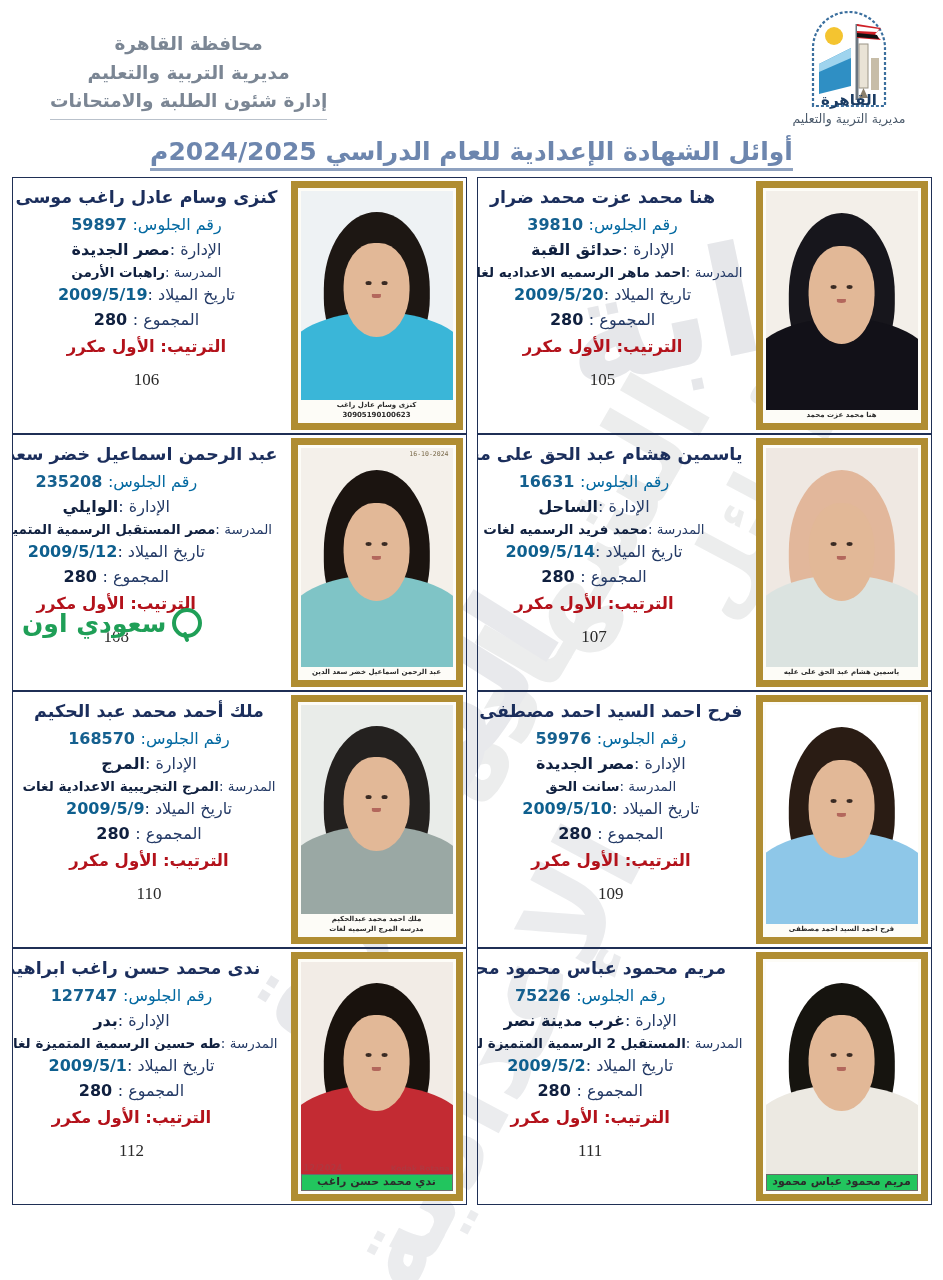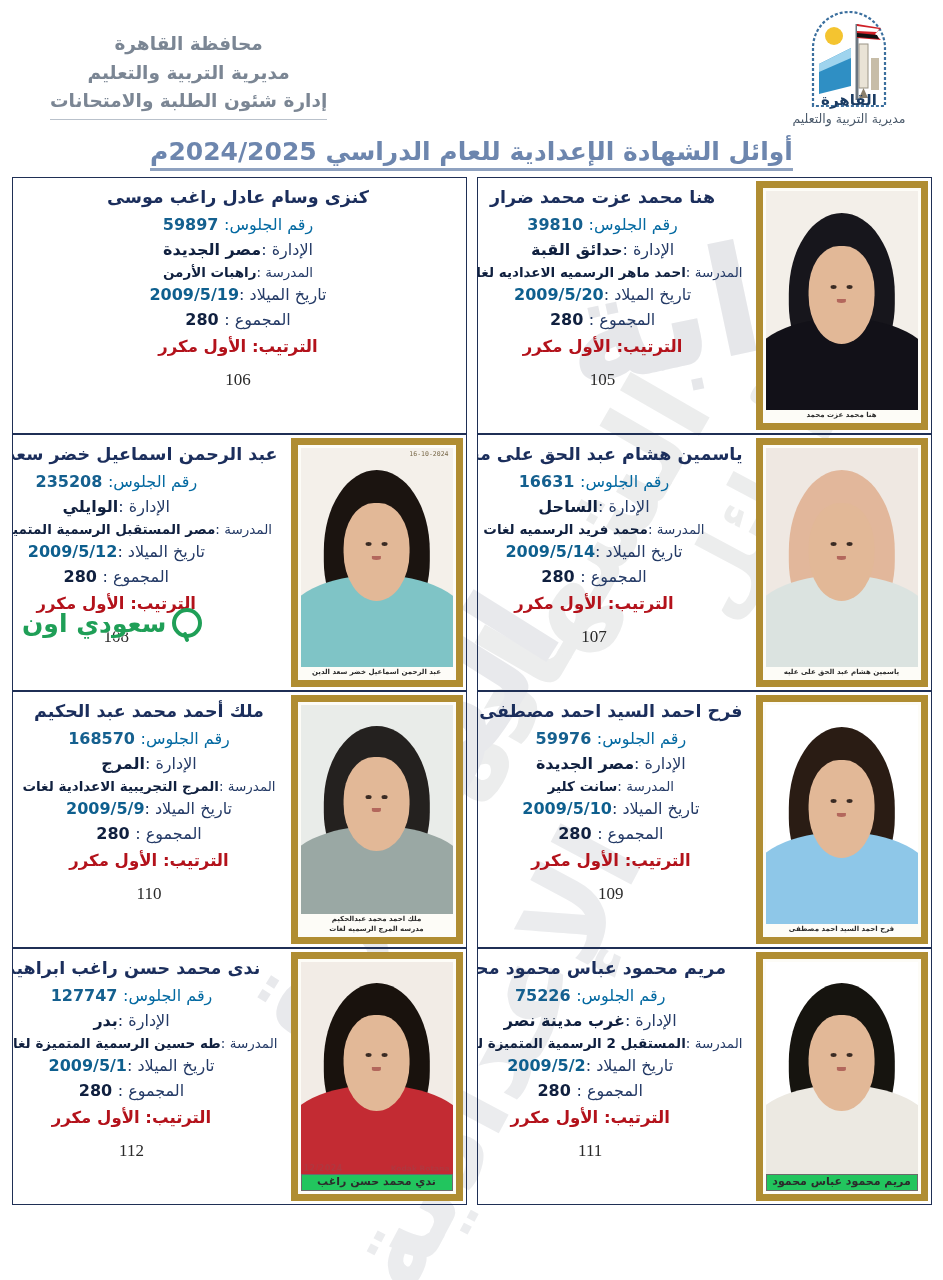--- a/index.html
+++ b/index.html
@@ -289,20 +289,38 @@
         <div class="s-row seat"><span class="lbl">رقم الجلوس:</span> <span class="val">39810</span></div>
         <div class="s-row admin"><span class="lbl">الإدارة :</span><span class="val">حدائق القبة</span></div>
         <div class="s-row school"><span class="lbl">المدرسة :</span><span class="val">احمد ماهر الرسميه الاعداديه لغات</span></div>
         <div class="s-row dob"><span class="lbl">تاريخ الميلاد :</span><span class="val">2009/5/20</span></div>
         <div class="s-row total"><span class="lbl">المجموع :</span> <span class="val">280</span></div>
         <div class="s-row rank"><span>الترتيب:</span> <span>الأول مكرر</span></div>
         <div class="s-index">105</div>
       </div>
     </div>
     <div class="card col-l" style="grid-row: 1;">
+      <div class="photo-cell">
+        <div class="frame">
+          <div class="pic">
+            <div class="portrait">
+              <div class="p-bg" style="background:#eef2f4"></div>
+              <div class="p-hair" style="background:#1d1713"></div>
+              <div class="p-body" style="background:#3ab6d8"></div>
+              <div class="p-face">
+                <div class="p-eye l"></div>
+                <div class="p-eye r"></div>
+                <div class="p-mouth"></div>
+              </div>
+            </div>
+          </div>
+          <div class="cap">كنزى وسام عادل راغب</div>
+          <div class="cap">30905190100623</div>
+        </div>
+      </div>
       <div class="info-cell">
         <div class="s-name">كنزى وسام عادل راغب موسى</div>
         <div class="s-row seat"><span class="lbl">رقم الجلوس:</span> <span class="val">59897</span></div>
         <div class="s-row admin"><span class="lbl">الإدارة :</span><span class="val">مصر الجديدة</span></div>
         <div class="s-row school"><span class="lbl">المدرسة :</span><span class="val">راهبات الأرمن</span></div>
         <div class="s-row dob"><span class="lbl">تاريخ الميلاد :</span><span class="val">2009/5/19</span></div>
         <div class="s-row total"><span class="lbl">المجموع :</span> <span class="val">280</span></div>
         <div class="s-row rank"><span>الترتيب:</span> <span>الأول مكرر</span></div>
         <div class="s-index">106</div>
       </div>
@@ -381,21 +399,21 @@
               </div>
             </div>
           </div>
           <div class="cap">فرح احمد السيد احمد مصطفى</div>
         </div>
       </div>
       <div class="info-cell">
         <div class="s-name">فرح احمد السيد احمد مصطفى</div>
         <div class="s-row seat"><span class="lbl">رقم الجلوس:</span> <span class="val">59976</span></div>
         <div class="s-row admin"><span class="lbl">الإدارة :</span><span class="val">مصر الجديدة</span></div>
-        <div class="s-row school"><span class="lbl">المدرسة :</span><span class="val">سانت كلير</span></div>
+        <div class="s-row school"><span class="lbl">المدرسة :</span><span class="val">سانت الحق</span></div>
         <div class="s-row dob"><span class="lbl">تاريخ الميلاد :</span><span class="val">2009/5/10</span></div>
         <div class="s-row total"><span class="lbl">المجموع :</span> <span class="val">280</span></div>
         <div class="s-row rank"><span>الترتيب:</span> <span>الأول مكرر</span></div>
         <div class="s-index">109</div>
       </div>
     </div>
     <div class="card col-l" style="grid-row: 3;">
       <div class="photo-cell">
         <div class="frame">
           <div class="pic">

